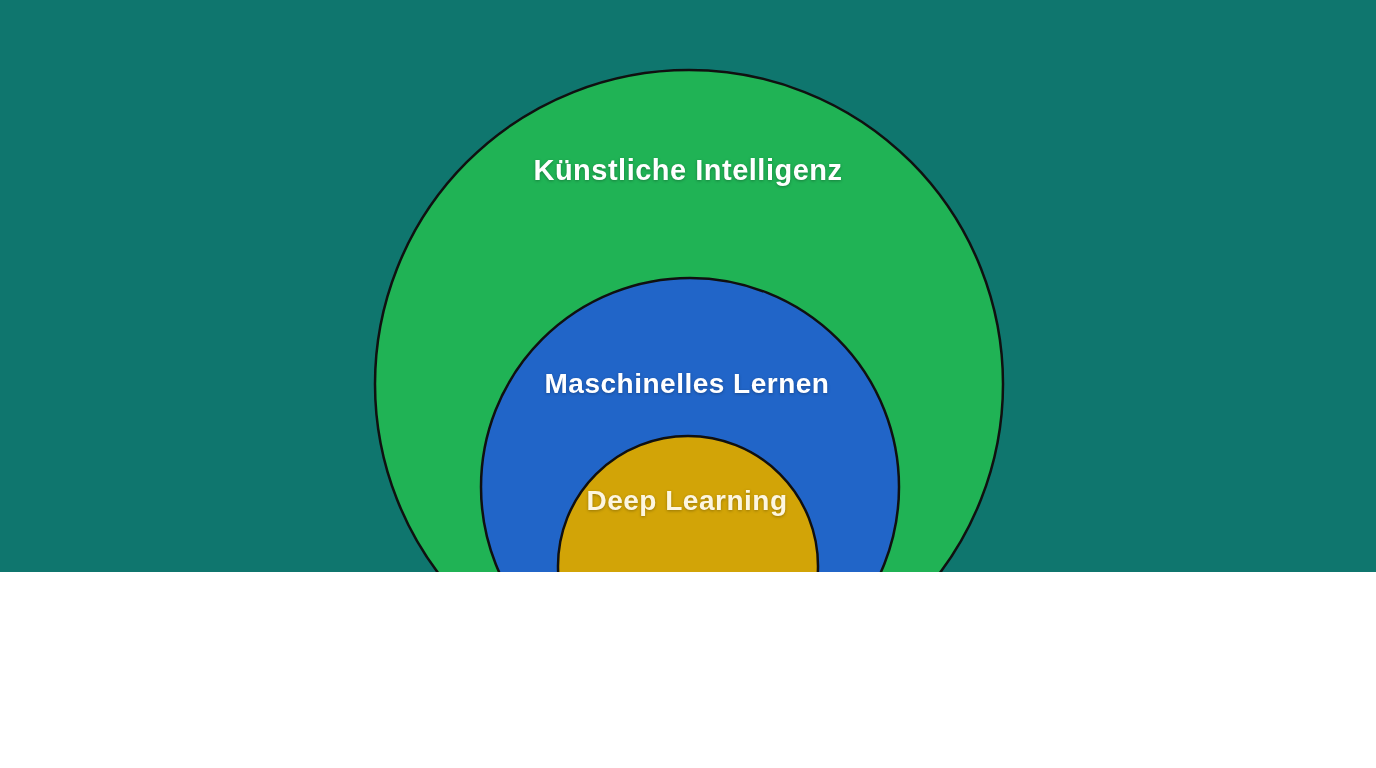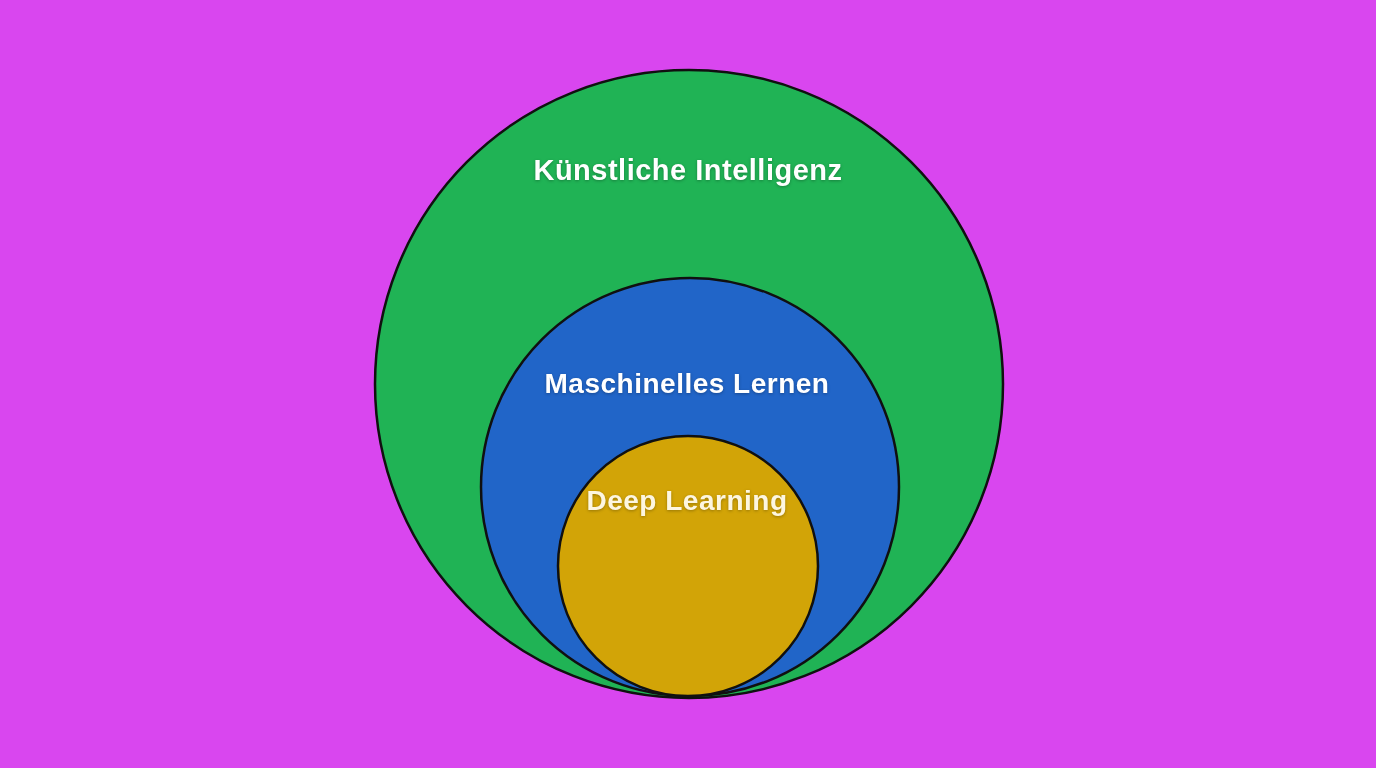--- a/index.html
+++ b/index.html
@@ -5,22 +5,22 @@
   html, body {
     margin: 0;
     padding: 0;
   }
   body {
     font-family: "Liberation Sans", sans-serif;
   }
   .canvas {
     position: relative;
     width: 1376px;
-    height: 768px;
-    background: #d946ef;
+    height: 572px;
+    background: #0f766e;
     overflow: hidden;
   }
   svg.diagram {
     display: block;
     width: 1376px;
     height: 768px;
   }
   .layer-circle {
     stroke: #101010;
     stroke-width: 2.5;

